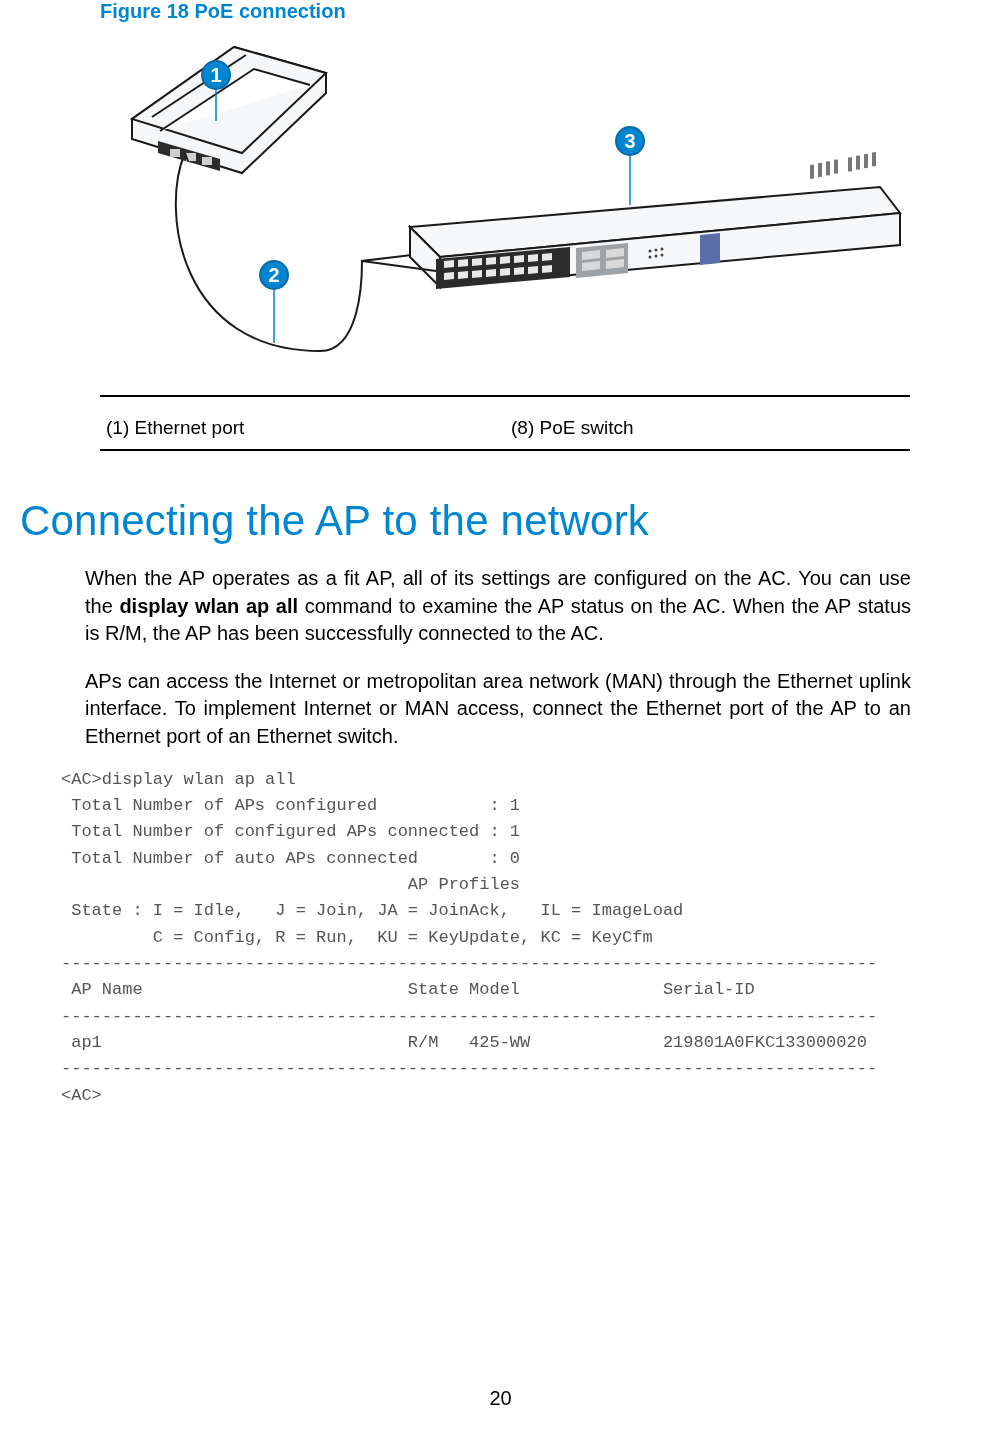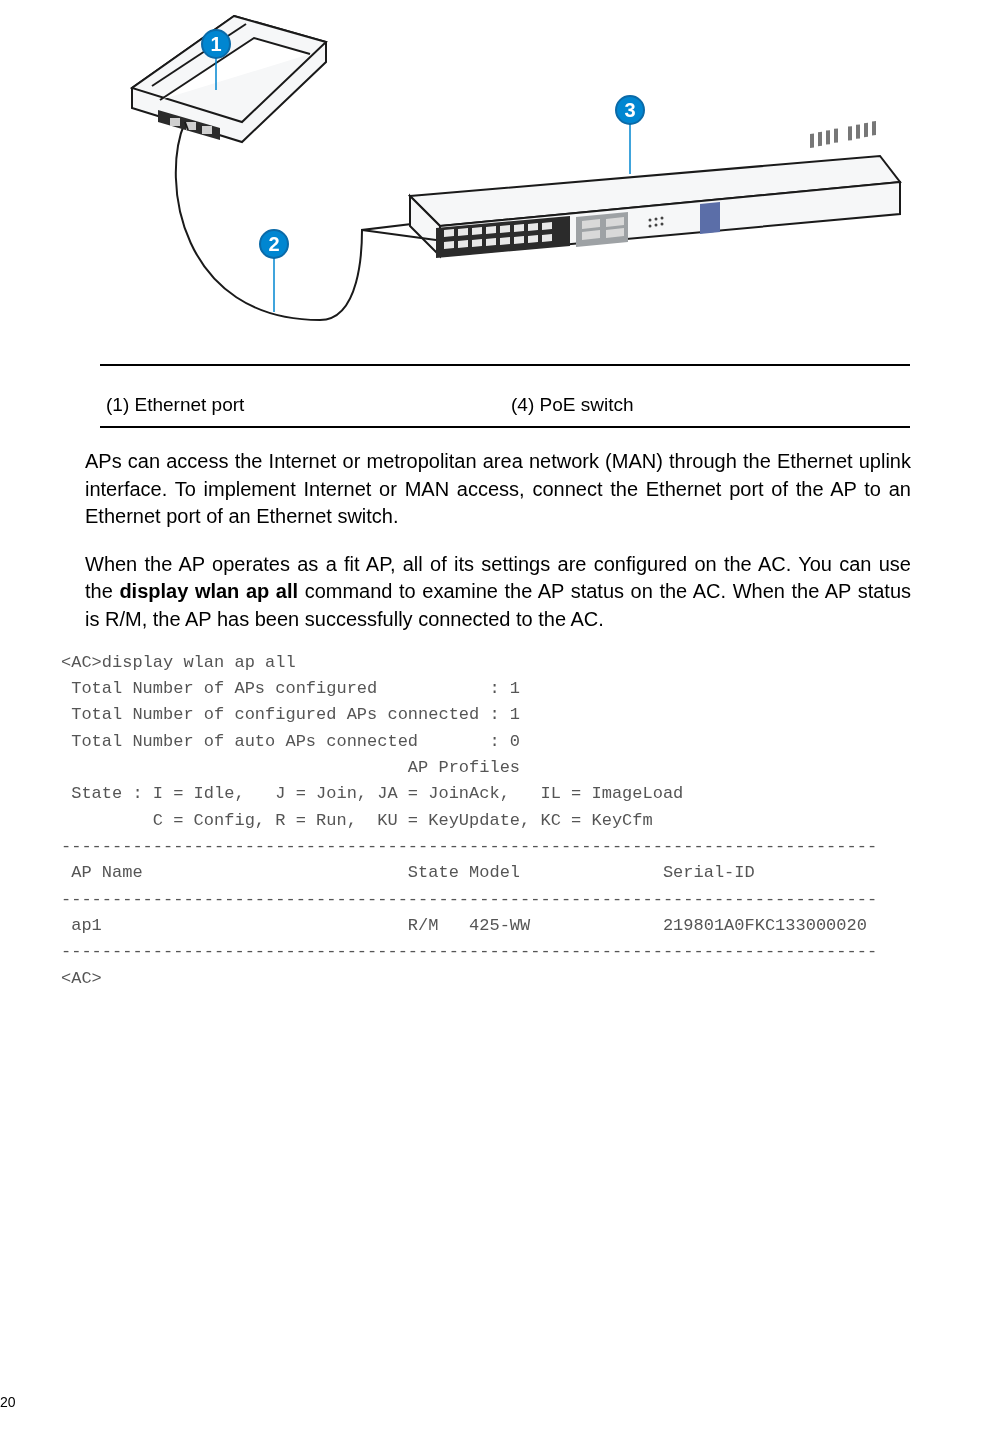--- a/index.html
+++ b/index.html
@@ -43,21 +43,21 @@
     
     .legend {
       margin: 28px 0 0 80px;
       width: 810px;
       border-top: 2px solid #000;
       border-bottom: 2px solid #000;
       display: flex;
       font-size: 19px;
     }
     .legend div {
-      padding: 28px 0 10px 6px;
+      padding: 20px 0 10px 6px;
       flex: 1;
     }
 
     
     h1.section-heading {
       color: #0086d1;
       font-weight: 400;
       font-size: 42px;
       margin: 46px 0 18px 0;
       letter-spacing: 0.2px;
@@ -82,28 +82,30 @@
       white-space: pre;
       color:#555;
     }
 
     
     .page-number {
       position: absolute;
       bottom: 42px;
       left: 0;
       width: 100%;
-      font-size: 14px;
+      text-align: center;
+      font-size: 20px;
     }
   </style>
 </head>
 <body>
 
 <div class="page-container">
 
+  <div class="figure-title">Figure 18 PoE connection</div>
 
   <div class="figure-holder">
     <svg class="diagram-svg" viewBox="0 0 810 336">
 
       <path class="line-art" fill="none" stroke-width="6" d="M 85 122 C 60 180, 80 320, 220 320 C 260 320, 262 250, 262 230 L 345 220"></path>
 
       <g>
         <polygon class="line-art fill-grey" points="134,16 226,42 226,62 142,142 32,108 32,88"></polygon>
         <polygon class="line-art fill-grey" points="134,16 226,42 142,122 32,88"></polygon>
 
@@ -194,29 +196,30 @@
       </g>
       <g>
         <circle class="badge-circle" cx="530" cy="110" r="14"></circle>
         <text class="badge-num" x="530" y="117">3</text>
       </g>
     </svg>
   </div>
 
   <div class="legend">
     <div>(1) Ethernet port</div>
-    <div>(4) PoE switch</div>
+    <div>(8) PoE switch</div>
   </div>
 
-
-  <p class="body-text">APs can access the Internet or metropolitan area network (MAN) through the Ethernet uplink interface. To implement Internet or MAN access, connect the Ethernet port of the AP to an Ethernet port of an Ethernet switch.</p>
+  <h1 class="section-heading">Connecting the AP to the network</h1>
 
   <p class="body-text">
     <span>When the AP operates as a fit AP, all of its settings are configured on the AC. You can use the </span><b>display wlan ap all</b><span> command to examine the AP status on the AC. When the AP status is R/M, the AP has been successfully connected to the AC.</span>
   </p>
+
+  <p class="body-text">APs can access the Internet or metropolitan area network (MAN) through the Ethernet uplink interface. To implement Internet or MAN access, connect the Ethernet port of the AP to an Ethernet port of an Ethernet switch.</p>
 
   <div class="code-block">&lt;AC&gt;display wlan ap all
  Total Number of APs configured           : 1
  Total Number of configured APs connected : 1
  Total Number of auto APs connected       : 0
                                   AP Profiles
  State : I = Idle,   J = Join, JA = JoinAck,   IL = ImageLoad
          C = Config, R = Run,  KU = KeyUpdate, KC = KeyCfm
 --------------------------------------------------------------------------------
  AP Name                          State Model              Serial-ID

